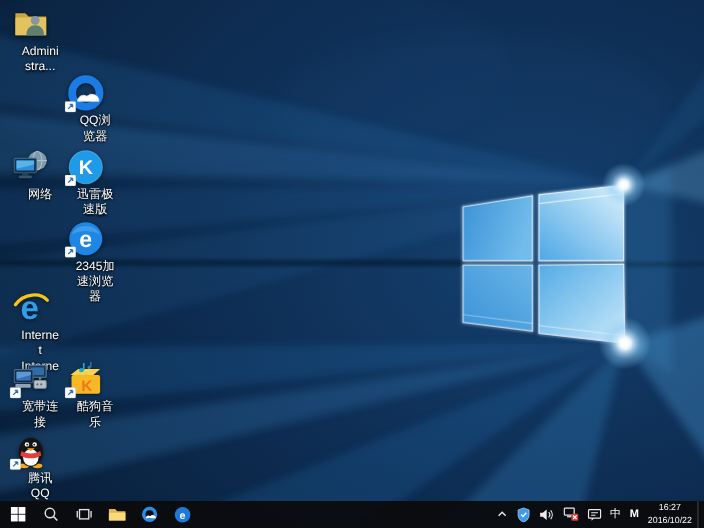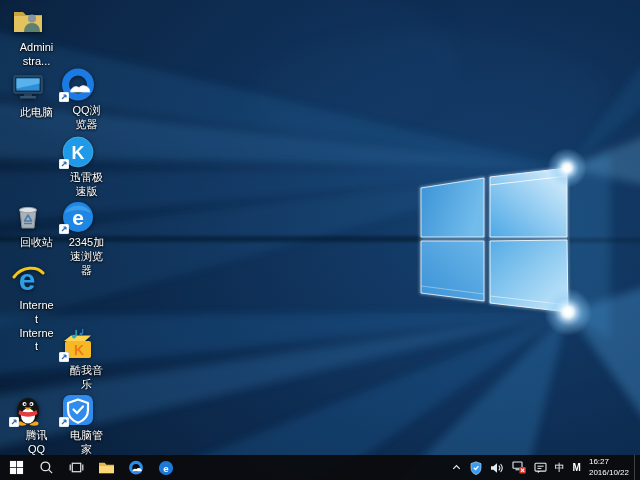--- a/index.html
+++ b/index.html
@@ -19,21 +19,21 @@
   svg text{font-family:"Liberation Sans",sans-serif;}
 
   
   .taskbar{position:absolute;left:0;bottom:0;width:640px;height:25px;
     background:rgba(10,11,14,.97);display:flex;align-items:center;z-index:9;}
   .tbtn{height:25px;width:30px;display:flex;align-items:center;justify-content:center;}
   .tbtn:first-child{margin-left:1px;}
   .tray{margin-left:auto;display:flex;align-items:center;height:25px;}
   .tico{height:25px;display:flex;align-items:center;justify-content:center;padding:0 4px;}
   .imetxt{color:#fff;font-size:10px;line-height:25px;}
-  .clock{color:#fff;font-size:8px;line-height:1.3;text-align:left;padding:0 5px 0 4px;white-space:nowrap;}
+  .clock{color:#fff;font-size:8px;line-height:1.3;text-align:center;padding:0 5px 0 4px;white-space:nowrap;}
   .sd{width:5px;height:25px;border-left:1px solid rgba(255,255,255,.22);}
 </style>
 </head>
 <body>
 
 <div id="screen">
 
   <svg class="wall" viewBox="0 0 640 480">
     <defs>
       <linearGradient id="gTL" x1="0" y1="0" x2="1" y2="0.3">
@@ -121,74 +121,66 @@
         <path d="M3 7h9l3 3h16v17H3z" fill="#c9a53e"></path>
         <path d="M3 11h28v16H3z" fill="#e3c35f"></path>
         <circle cx="21" cy="13.5" r="4" fill="#8695a0"></circle>
         <path d="M13 27c0-6 3.6-9 8-9s8 3 8 9z" fill="#5e8070"></path>
       </svg>
     </div>
     <div class="lbl">Administra...</div>
   </div>
 
 
-  <div class="cell" style="left:1px;top:70px">
-    <div class="art">
-      <svg class="main" viewBox="0 0 34 34">
-        <rect x="3" y="6" width="28" height="17" rx="1" fill="#12314f" stroke="#3c6484" stroke-width="1"></rect>
-        <rect x="5.5" y="8.5" width="23" height="12" fill="#2e8fd8"></rect>
-        <path d="M5.5 8.5 h23 v5 l-23 5 z" fill="#5ab2ea"></path>
-        <rect x="13" y="23" width="8" height="3" fill="#24405a"></rect>
-        <rect x="9" y="26" width="16" height="2.5" rx="1" fill="#35556f"></rect>
-      </svg>
-    </div>
-    <div class="lbl">此电脑</div>
-  </div>
 
   <div class="cell" style="left:51px;top:68px">
     <div class="art">
       <svg class="main" viewBox="0 0 34 34">
         <circle cx="17" cy="16.5" r="12.5" fill="none" stroke="#1b7be4" stroke-width="7"></circle>
         <path d="M9.5 24 a5.5 5.5 0 0 1 8.5-4.5 a6.5 6.5 0 0 1 11 4.5 z" fill="#ffffff" stroke="#d7e7f6" stroke-width="0.8"></path>
       </svg>
       <svg class="badge" viewBox="0 0 10 10">
         <rect width="10" height="10" rx="1.5" fill="#fff" stroke="#9ab0c4" stroke-width="0.5"></rect>
         <path d="M3 7 L7 3 M7 3 H4.4 M7 3 V5.6" stroke="#2f6fb8" stroke-width="1.2" fill="none"></path>
       </svg>
     </div>
     <div class="lbl">QQ浏览器</div>
   </div>
 
+  <div class="cell" style="left:1px;top:135px">
+    <div class="art">
+      <svg class="main" viewBox="0 0 34 34">
+        <circle cx="23" cy="11" r="8.5" fill="#7f9aa8"></circle>
+        <ellipse cx="23" cy="11" rx="4" ry="8.5" fill="none" stroke="#a9c0cc" stroke-width="1"></ellipse>
+        <line x1="14.5" y1="11" x2="31.5" y2="11" stroke="#a9c0cc" stroke-width="1"></line>
+        <rect x="2" y="9" width="20" height="13" rx="1" fill="#12314f" stroke="#3c6484" stroke-width="1"></rect>
+        <rect x="4" y="11" width="16" height="9" fill="#2e8fd8"></rect>
+        <path d="M4 11 h16 v3.5 l-16 4 z" fill="#5ab2ea"></path>
+        <rect x="9" y="22" width="6" height="2.5" fill="#24405a"></rect>
+        <rect x="6" y="24.5" width="12" height="2.5" rx="1" fill="#35556f"></rect>
+      </svg>
+    </div>
+    <div class="lbl">网络</div>
+  </div>
 
   <div class="cell" style="left:51px;top:135px">
     <div class="art">
       <svg class="main" viewBox="0 0 34 34">
         <circle cx="17" cy="17" r="15" fill="#1f9ae8"></circle>
         <circle cx="17" cy="17" r="15" fill="none" stroke="#5fc0f5" stroke-width="1" opacity="0.6"></circle>
         <text x="17" y="23.5" font-size="18" font-weight="bold" fill="#fff" text-anchor="middle">K</text>
       </svg>
       <svg class="badge" viewBox="0 0 10 10">
         <rect width="10" height="10" rx="1.5" fill="#fff" stroke="#9ab0c4" stroke-width="0.5"></rect>
         <path d="M3 7 L7 3 M7 3 H4.4 M7 3 V5.6" stroke="#2f6fb8" stroke-width="1.2" fill="none"></path>
       </svg>
     </div>
     <div class="lbl">迅雷极速版</div>
   </div>
 
-  <div class="cell" style="left:1px;top:200px">
-    <div class="art">
-      <svg class="main" viewBox="0 0 34 34">
-        <path d="M9 10 h16 l-2 18 h-12 z" fill="#c7cdd2" opacity="0.85" stroke="#9aa2a8" stroke-width="1"></path>
-        <ellipse cx="17" cy="10" rx="8.5" ry="2.6" fill="#dde2e6" stroke="#9aa2a8" stroke-width="1"></ellipse>
-        <path d="M13.5 21 L17 15 L20.5 21 Z" fill="none" stroke="#4a7fae" stroke-width="1.6" stroke-linejoin="round"></path>
-        <path d="M13 23.5 h8" stroke="#4a7fae" stroke-width="1.4"></path>
-      </svg>
-    </div>
-    <div class="lbl">回收站</div>
-  </div>
 
   <div class="cell" style="left:51px;top:200px">
     <div class="art">
       <svg class="main" viewBox="0 0 34 34">
         <circle cx="17" cy="17" r="15" fill="#1e86e4"></circle>
         <path d="M4 13 a15 15 0 0 1 26 0 q-13 -6 -26 0 z" fill="#4aa6ee" opacity="0.7"></path>
         <text x="17" y="24.5" font-size="21" font-weight="bold" fill="#fff" text-anchor="middle">e</text>
       </svg>
       <svg class="badge" viewBox="0 0 10 10">
         <rect width="10" height="10" rx="1.5" fill="#fff" stroke="#9ab0c4" stroke-width="0.5"></rect>
@@ -202,38 +194,58 @@
     <div class="art">
       <svg class="main" viewBox="0 0 34 34">
         <text x="16" y="27" font-size="30" font-weight="bold" fill="#2e9fe6" text-anchor="middle">e</text>
         <path d="M3 14 C11 3 26 3 32 10" stroke="#f5c518" stroke-width="3" fill="none" stroke-linecap="round"></path>
       </svg>
     </div>
     <div class="lbl">Internet Internet</div>
   </div>
 
 
+  <div class="cell" style="left:1px;top:328px">
+    <div class="art">
+      <svg class="main" viewBox="0 0 34 34">
+        <rect x="15" y="4" width="16" height="11" rx="1" fill="#1a3a5c" stroke="#5d7d99" stroke-width="1"></rect>
+        <rect x="17" y="6" width="12" height="7" fill="#2e6da8"></rect>
+        <rect x="2" y="8" width="17" height="12" rx="1" fill="#0f2b47" stroke="#4a6a86" stroke-width="1"></rect>
+        <rect x="4" y="10" width="13" height="8" fill="#3571b8"></rect>
+        <path d="M4 10 h13 v3 l-13 3.5 z" fill="#5f97d2"></path>
+        <rect x="3" y="21" width="14" height="3.5" rx="1" fill="#8fa3b3"></rect>
+        <rect x="20" y="18" width="11" height="7" rx="1" fill="#b9c2ca" stroke="#8796a2" stroke-width="0.8"></rect>
+        <circle cx="23" cy="21.5" r="1" fill="#5f6e78"></circle>
+          <circle cx="26.5" cy="21.5" r="1" fill="#5f6e78"></circle>
+      </svg>
+      <svg class="badge" viewBox="0 0 10 10">
+        <rect width="10" height="10" rx="1.5" fill="#fff" stroke="#9ab0c4" stroke-width="0.5"></rect>
+        <path d="M3 7 L7 3 M7 3 H4.4 M7 3 V5.6" stroke="#2f6fb8" stroke-width="1.2" fill="none"></path>
+      </svg>
+    </div>
+    <div class="lbl">宽带连接</div>
+  </div>
 
   <div class="cell" style="left:51px;top:328px">
     <div class="art">
       <svg class="main" viewBox="0 0 34 34">
         <path d="M3 13 L10 7.5 H30 L24 13 Z" fill="#fbd34f"></path>
         <rect x="4" y="13" width="26" height="17" rx="2" fill="#f6b826"></rect>
         <text x="18" y="27" font-size="14" font-weight="bold" fill="#f07818" text-anchor="middle">K</text>
         <circle cx="13" cy="8.5" r="2" fill="#2aa8c0"></circle>
         <rect x="14.4" y="2" width="1.5" height="6.5" fill="#2aa8c0"></rect>
         <circle cx="20" cy="6" r="1.5" fill="#2a7fc0"></circle>
         <rect x="21" y="1" width="1.2" height="5" fill="#2a7fc0"></rect>
       </svg>
       <svg class="badge" viewBox="0 0 10 10">
         <rect width="10" height="10" rx="1.5" fill="#fff" stroke="#9ab0c4" stroke-width="0.5"></rect>
         <path d="M3 7 L7 3 M7 3 H4.4 M7 3 V5.6" stroke="#2f6fb8" stroke-width="1.2" fill="none"></path>
       </svg>
     </div>
-    <div class="lbl">酷我音乐</div>
+    <div class="lbl">酷狗音乐</div>
   </div>
 
   <div class="cell" style="left:1px;top:393px">
     <div class="art">
       <svg class="main" viewBox="0 0 34 34">
         <ellipse cx="11" cy="30.5" rx="4.5" ry="2.2" fill="#f6a61d"></ellipse>
         <ellipse cx="23" cy="30.5" rx="4.5" ry="2.2" fill="#f6a61d"></ellipse>
         <ellipse cx="17" cy="18" rx="11" ry="13" fill="#141414"></ellipse>
         <ellipse cx="17" cy="23" rx="7" ry="7.5" fill="#ffffff"></ellipse>
         <circle cx="13.5" cy="11" r="2" fill="#ffffff"></circle>
@@ -244,34 +256,20 @@
         <path d="M8.5 17 C12 20 22 20 25.5 17 L26.5 21 C21 24.5 13 24.5 7.5 21 Z" fill="#e43d3d"></path>
       </svg>
       <svg class="badge" viewBox="0 0 10 10">
         <rect width="10" height="10" rx="1.5" fill="#fff" stroke="#9ab0c4" stroke-width="0.5"></rect>
         <path d="M3 7 L7 3 M7 3 H4.4 M7 3 V5.6" stroke="#2f6fb8" stroke-width="1.2" fill="none"></path>
       </svg>
     </div>
     <div class="lbl">腾讯QQ</div>
   </div>
 
-  <div class="cell" style="left:51px;top:393px">
-    <div class="art">
-      <svg class="main" viewBox="0 0 34 34">
-        <rect x="2" y="2" width="30" height="30" rx="7" fill="#2f8ced"></rect>
-        <path d="M17 6.5 L27 10 V17 C27 23.5 23 27.5 17 29.8 C11 27.5 7 23.5 7 17 V10 Z" fill="none" stroke="#fff" stroke-width="2.2" stroke-linejoin="round"></path>
-        <path d="M12.5 16.5 L16 20 L22 13.5" fill="none" stroke="#fff" stroke-width="2.2" stroke-linecap="round"></path>
-      </svg>
-      <svg class="badge" viewBox="0 0 10 10">
-        <rect width="10" height="10" rx="1.5" fill="#fff" stroke="#9ab0c4" stroke-width="0.5"></rect>
-        <path d="M3 7 L7 3 M7 3 H4.4 M7 3 V5.6" stroke="#2f6fb8" stroke-width="1.2" fill="none"></path>
-      </svg>
-    </div>
-    <div class="lbl">电脑管家</div>
-  </div>
 
   <div class="taskbar">
 
     <div class="tbtn">
       <svg width="15" height="15" viewBox="0 0 16 16">
         <rect x="1" y="1" width="6.6" height="6.6" fill="#fff"></rect>
         <rect x="8.4" y="1" width="6.6" height="6.6" fill="#fff"></rect>
         <rect x="1" y="8.4" width="6.6" height="6.6" fill="#fff"></rect>
         <rect x="8.4" y="8.4" width="6.6" height="6.6" fill="#fff"></rect>
       </svg>

